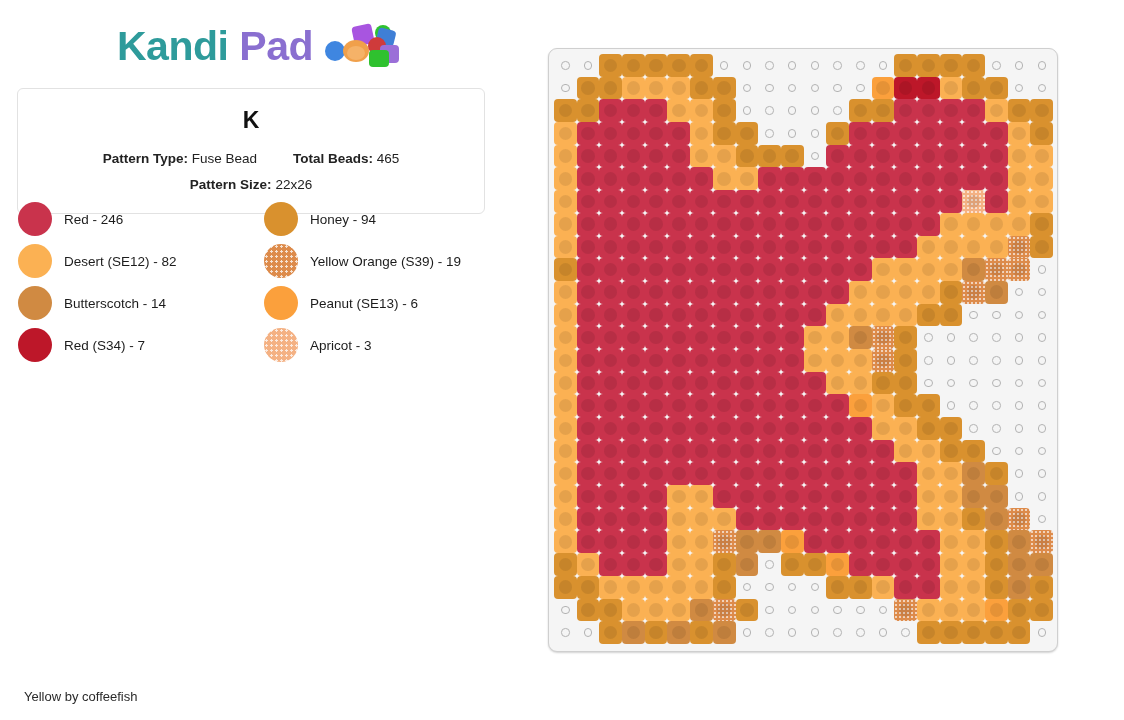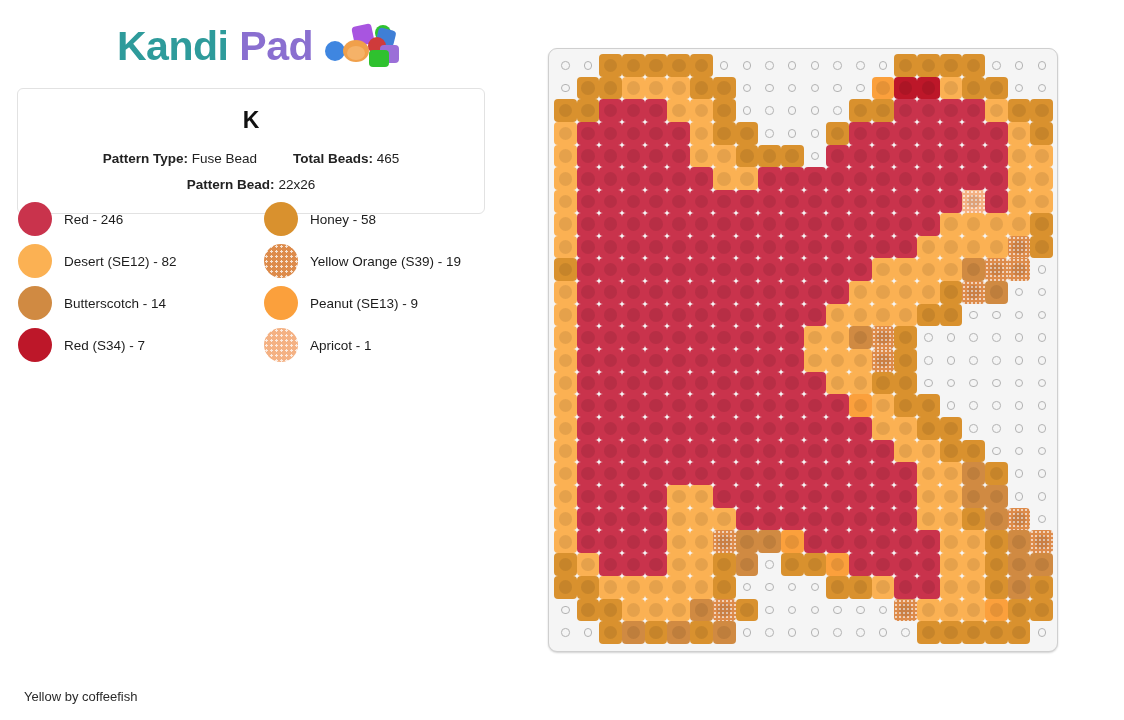--- a/index.html
+++ b/index.html
@@ -192,58 +192,58 @@
           <div class="info-item">
             <b>Pattern Type:</b>
             <span>Fuse Bead</span>
           </div>
           <div class="info-item">
             <b>Total Beads:</b>
             <span>465</span>
           </div>
         </div>
         <div class="info-item">
-          <b>Pattern Bead:</b>
+          <b>Pattern Size:</b>
           <span>22x26</span>
         </div>
       </div>
     </div>
 
     <div class="legend" id="legend">
         <div class="legend-item">
           <div class="swatch" style="background: rgb(201, 51, 76);"></div>
           <div class="legend-label">Red - 246</div>
         </div>
         <div class="legend-item">
           <div class="swatch" style="background: rgb(217, 145, 46);"></div>
-          <div class="legend-label">Honey - 58</div>
+          <div class="legend-label">Honey - 94</div>
         </div>
         <div class="legend-item">
           <div class="swatch" style="background: rgb(251, 177, 83);"></div>
           <div class="legend-label">Desert (SE12) - 82</div>
         </div>
         <div class="legend-item">
           <div class="swatch" style="background: radial-gradient(rgba(255, 255, 255, 0.75) 1px, transparent 1.2px) 0px 0px / 5px 5px, rgb(221, 139, 75);"></div>
           <div class="legend-label">Yellow Orange (S39) - 19</div>
         </div>
         <div class="legend-item">
           <div class="swatch" style="background: rgb(208, 138, 66);"></div>
           <div class="legend-label">Butterscotch - 14</div>
         </div>
         <div class="legend-item">
           <div class="swatch" style="background: rgb(251, 160, 60);"></div>
-          <div class="legend-label">Peanut (SE13) - 9</div>
+          <div class="legend-label">Peanut (SE13) - 6</div>
         </div>
         <div class="legend-item">
           <div class="swatch" style="background: rgb(189, 23, 41);"></div>
           <div class="legend-label">Red (S34) - 7</div>
         </div>
         <div class="legend-item">
           <div class="swatch" style="background: radial-gradient(rgba(255, 255, 255, 0.75) 1px, transparent 1.2px) 0px 0px / 5px 5px, rgb(244, 177, 131);"></div>
-          <div class="legend-label">Apricot - 1</div>
+          <div class="legend-label">Apricot - 3</div>
         </div>
       </div>
   </div>
 
   <div class="board">
     <div class="grid" id="grid">
         <div class="cell e"></div>
         <div class="cell e"></div>
         <div class="cell b" style="background: rgb(217, 145, 46);"></div>
         <div class="cell b" style="background: rgb(217, 145, 46);"></div>

